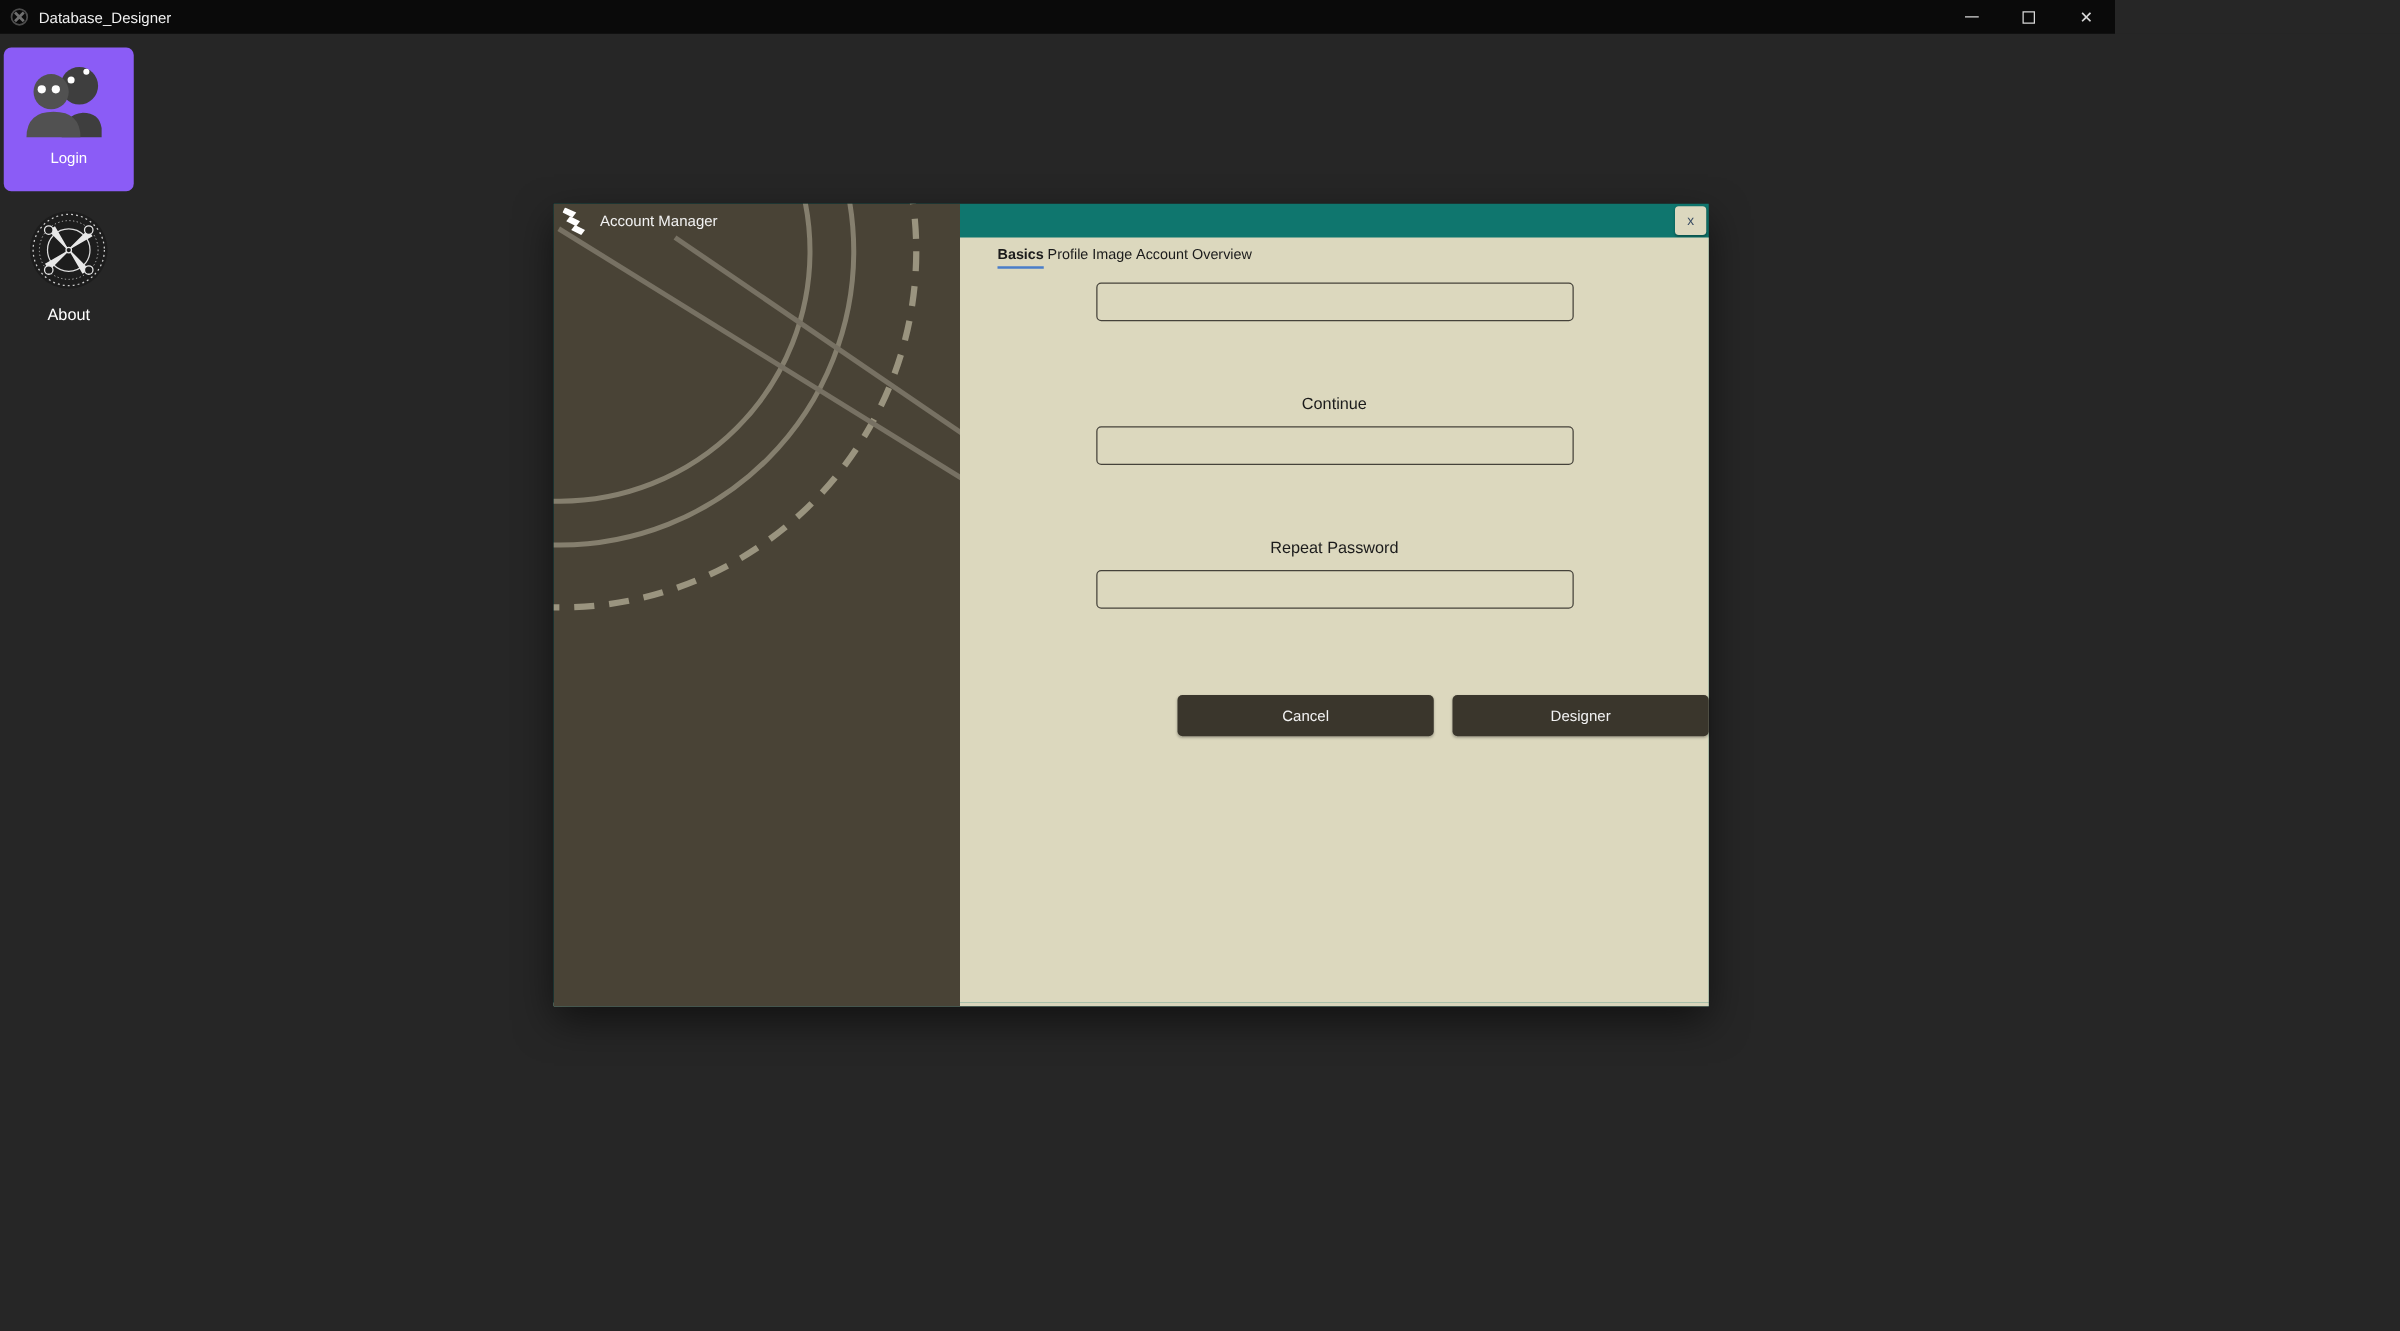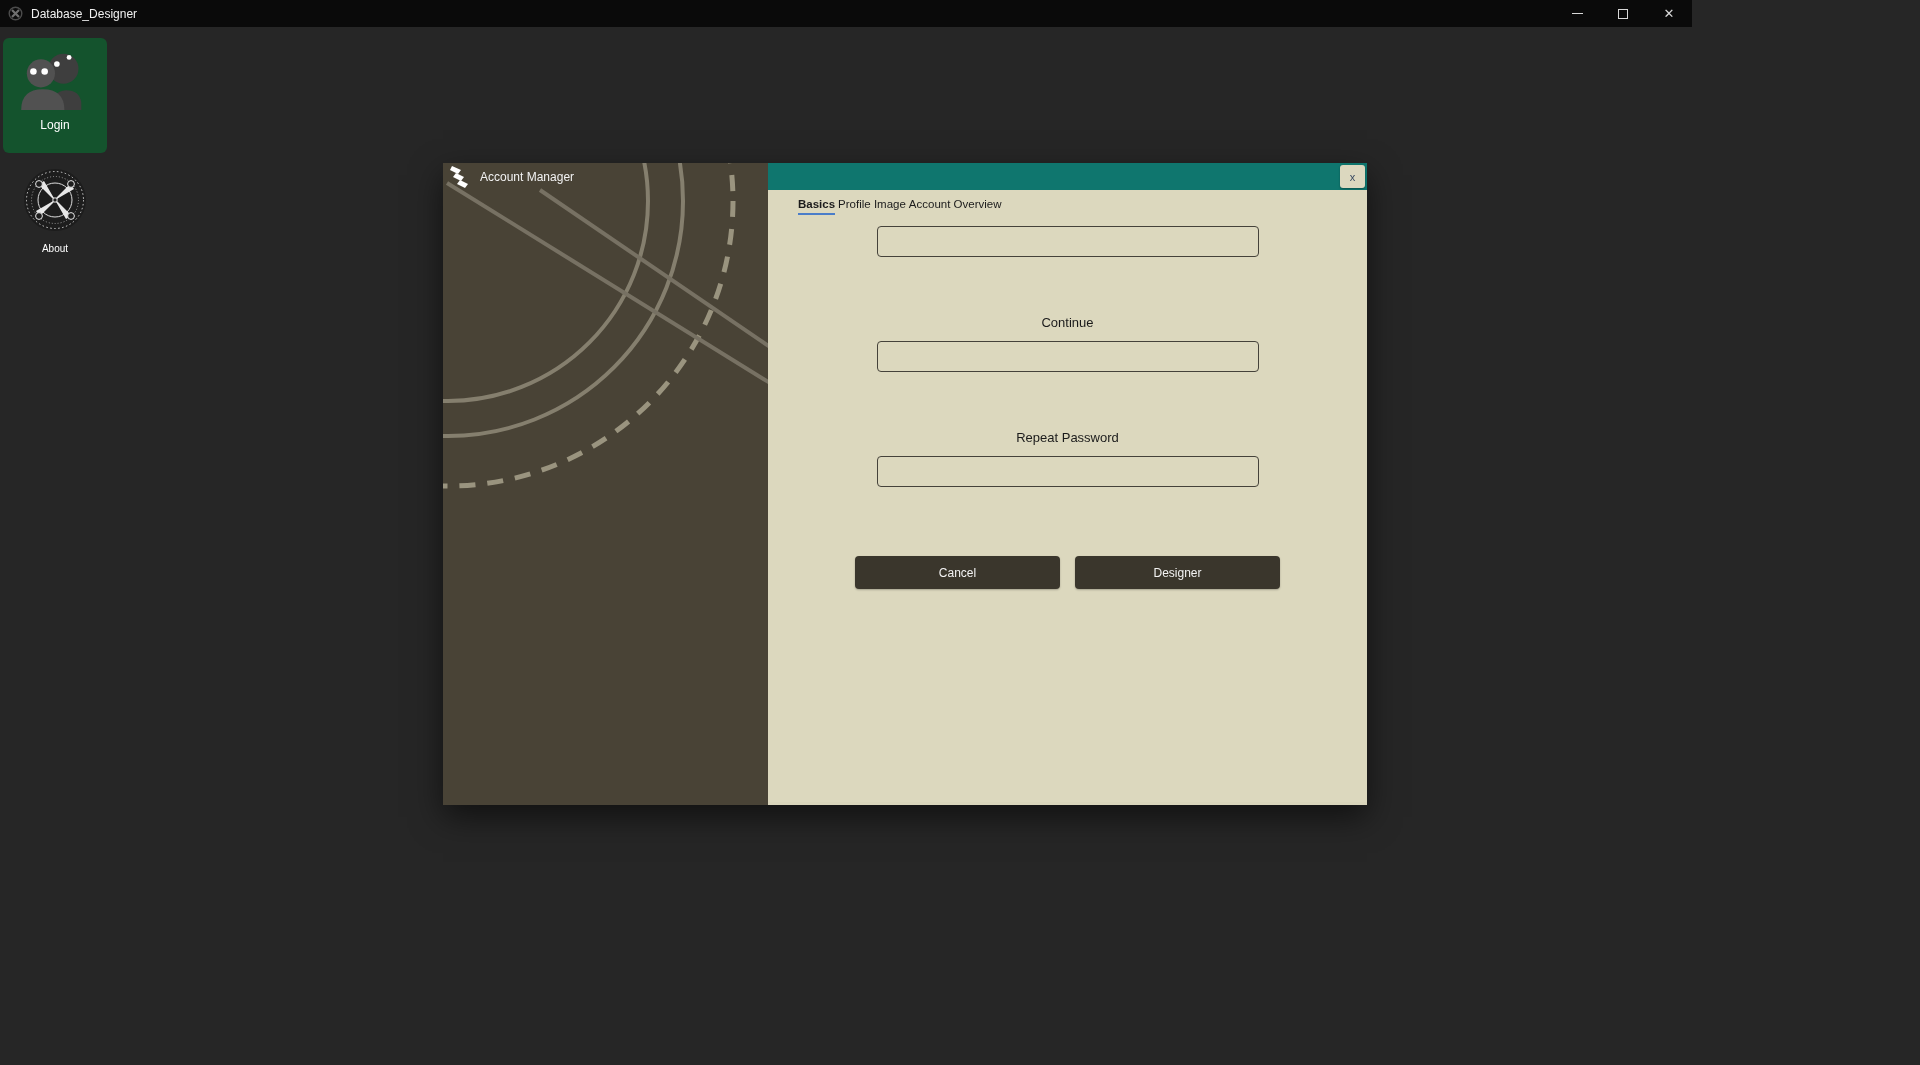--- a/index.html
+++ b/index.html
@@ -16,25 +16,25 @@
              background:transparent; border:none; color:#d8d8d8; cursor:pointer; }
   .min-glyph { width:11px; height:1px; background:#d8d8d8; }
   .max-glyph { width:10px; height:10px; border:1px solid #d8d8d8; }
   .close-glyph { font-size:13px; line-height:1; }
 
   
   .main { position:absolute; top:27px; left:0; width:1920px; height:1038px; background:#262626; }
 
   
   .login-card { position:absolute; left:3px; top:11px; width:104px; height:115px;
-                background:#14532d; border-radius:6px; text-align:center; cursor:pointer; }
+                background:#8b5cf6; border-radius:6px; text-align:center; cursor:pointer; }
   .login-card svg { margin-top:10px; }
   .side-label { display:block; color:#ffffff; font-size:12px; margin-top:4px; }
   .about-item { position:absolute; left:0; top:141px; width:110px; text-align:center; cursor:pointer; }
-  .about-item .side-label { margin-top:7px; font-size:10px; }
+  .about-item .side-label { margin-top:7px; font-size:13px; }
 
   
   .dialog { position:absolute; left:443px; top:136px; width:924px; height:642px;
             background:#0f766e; border-bottom:3px solid #d9d5bb;
             box-shadow:0 12px 30px rgba(0,0,0,.55); }
   .decor { position:absolute; left:0; top:0; width:325px; height:642px; display:block; }
 
   .dlg-header { position:absolute; top:0; left:0; right:0; height:28px;
                 display:flex; align-items:center; padding-left:7px; }
   .dlg-title { color:#f2f2f2; font-size:12px; margin-left:8px; }
@@ -52,21 +52,21 @@
   .content h1 { font-size:29px; line-height:30px; font-weight:500; color:#1b1b1b; margin-top:22px; }
   .hint { font-size:13.5px; line-height:19px; color:#22211e; width:600px; margin:23px auto 0; }
 
   .field-label { display:block; font-size:13px; line-height:15px; color:#1b1b1b; }
   .fg1 .field-label { margin-top:32px; }
   .fg2 .field-label, .fg3 .field-label { margin-top:58px; }
   .input { display:block; width:382px; height:31px; margin:11px auto 0;
            background:transparent; border:1px solid #45423a; border-radius:4px;
            font-size:13px; color:#1b1b1b; padding:0 8px; }
 
-  .btn-row { display:flex; justify-content:center; gap:15px; margin-top:69px; }
+  .btn-row { display:flex; justify-content:flex-end; gap:15px; margin-top:69px; }
   .btn { width:205px; height:33px; background:#3a362c; color:#f3f3f3; border:none;
          border-radius:4px; font-size:12px; cursor:pointer; box-shadow:0 1px 2px rgba(0,0,0,.25); }
 </style>
 </head>
 <body>
 
 <div class="titlebar">
   <svg class="app-icon" viewBox="0 0 15 15">
     <circle cx="7.5" cy="7.5" r="6.3" fill="none" stroke="#4c4c4c" stroke-width="1.4"></circle>
     <path d="M4 4 L11 11 M11 4 L4 11" stroke="#6f6f6f" stroke-width="2.2" fill="none"></path>

